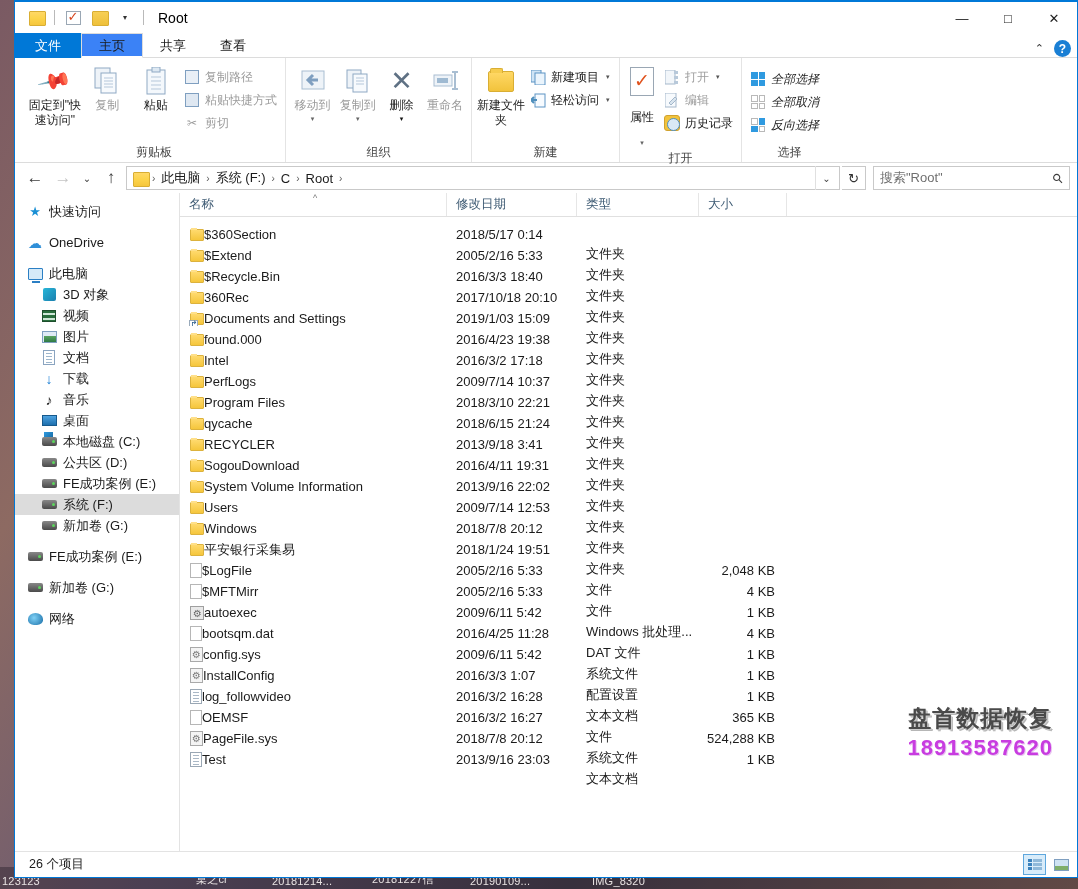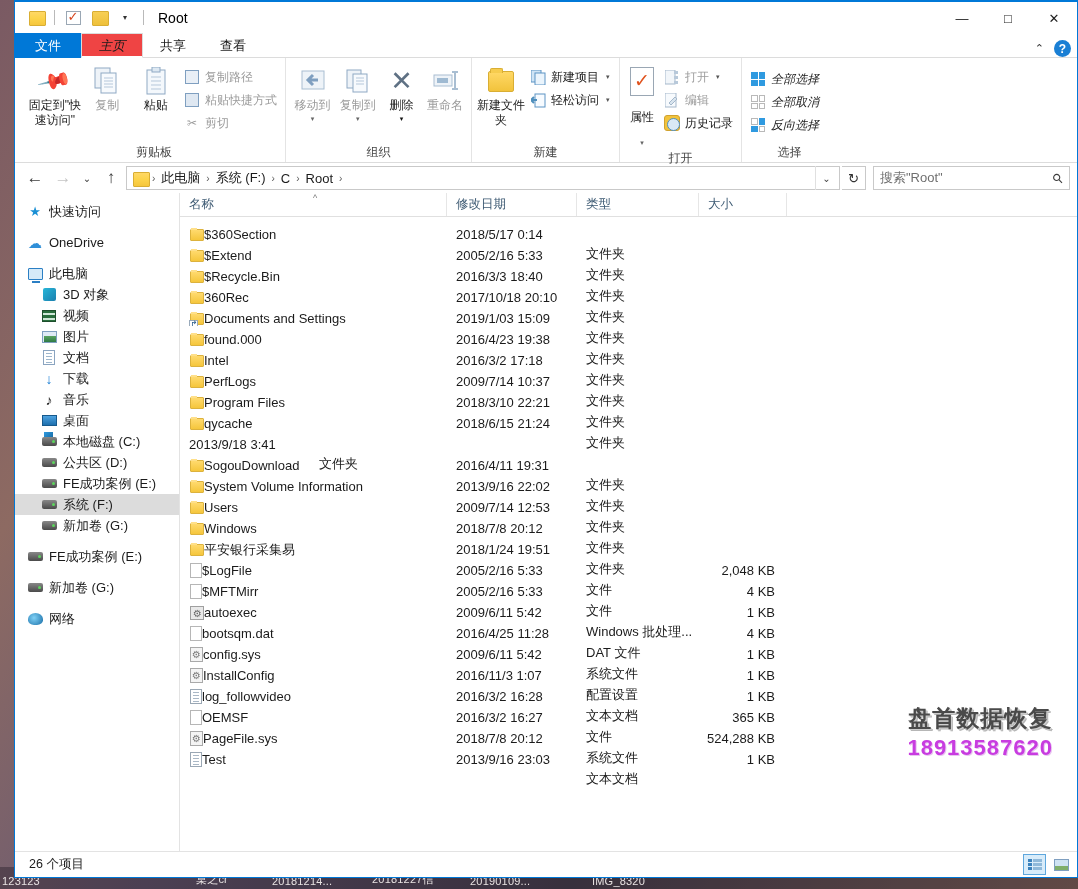--- a/index.html
+++ b/index.html
@@ -68,21 +68,21 @@
   
   .tabstrip { height: 25px; background: #fff; display: flex; align-items: flex-end; position: relative; flex:none; }
   .tabstrip:after {
     content:""; position:absolute; left:0; right:0; bottom:0; height:1px; background:#dcdcdc;
   }
   .tab {
     height: 25px; padding: 0 17px; display: flex; align-items: center;
     font-size: 13px; color: #1b1b1b; cursor: default; position: relative; z-index: 2;
   }
   .tab.file { background: #0078d7; color: #fff; padding: 0 20px; }
-  .tab.active { background: #ef4444; border: 1px solid #dcdcdc; border-bottom: 1px solid #fff; font-style: italic; }
+  .tab.active { background: #3b82f6; border: 1px solid #dcdcdc; border-bottom: 1px solid #fff; }
   .tab.active:after { content:""; position:absolute; left:0; right:0; bottom:-1px; height:2px; background:#fff; }
   .ribbon-right { position:absolute; right:6px; bottom:1px; display:flex; align-items:center; gap:10px; }
   .chev-up { font-size: 11px; color:#333; cursor:default; }
   .help-btn {
     width:17px;height:17px;border-radius:50%;background:#1a7fd4;color:#fff;
     font-size:12px;font-weight:bold;display:flex;align-items:center;justify-content:center;cursor:default;
   }
 
   
   .ribbon {
@@ -781,20 +781,24 @@
           <div class="row">
             <div class="cell name">
               <span class="f-ico folder"></span>
               <span>qycache</span>
             </div>
             <div class="cell date">2018/6/15 21:24</div>
             <div class="cell type">文件夹</div>
             <div class="cell size"></div>
           </div>
           <div class="row">
+            <div class="cell name">
+              <span class="f-ico folder"></span>
+              <span>RECYCLER</span>
+            </div>
             <div class="cell date">2013/9/18 3:41</div>
             <div class="cell type">文件夹</div>
             <div class="cell size"></div>
           </div>
           <div class="row">
             <div class="cell name">
               <span class="f-ico folder"></span>
               <span>SogouDownload</span>
             </div>
             <div class="cell date">2016/4/11 19:31</div>
@@ -880,21 +884,21 @@
             </div>
             <div class="cell date">2009/6/11 5:42</div>
             <div class="cell type">系统文件</div>
             <div class="cell size">1 KB</div>
           </div>
           <div class="row">
             <div class="cell name">
               <span class="f-ico sys"></span>
               <span>InstallConfig</span>
             </div>
-            <div class="cell date">2016/11/3 1:07</div>
+            <div class="cell date">2016/3/3 1:07</div>
             <div class="cell type">配置设置</div>
             <div class="cell size">1 KB</div>
           </div>
           <div class="row">
             <div class="cell name">
               <span class="f-ico txt"></span>
               <span>log_followvideo</span>
             </div>
             <div class="cell date">2016/3/2 16:28</div>
             <div class="cell type">文本文档</div>

